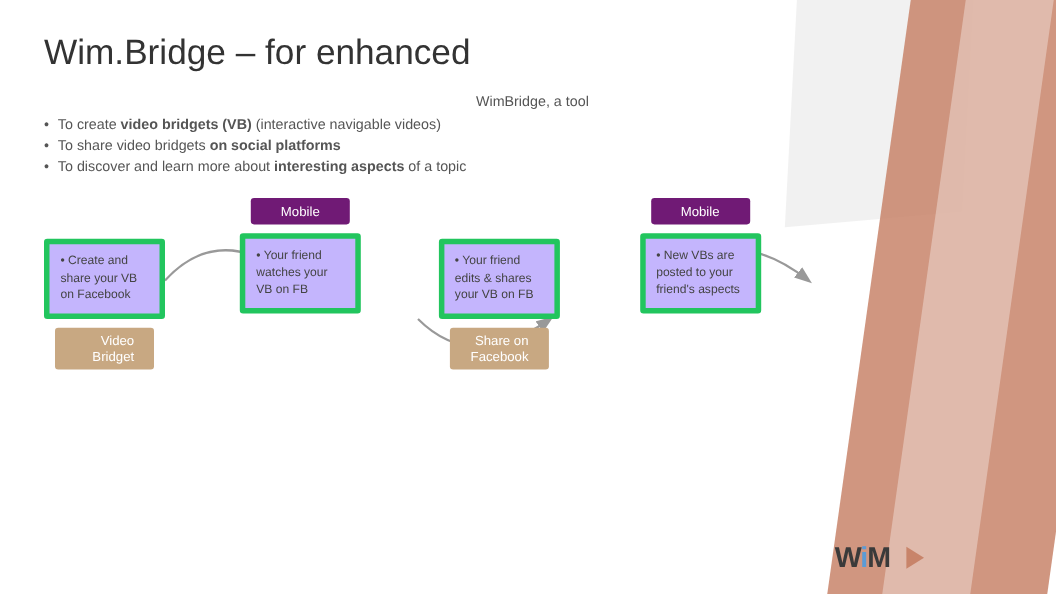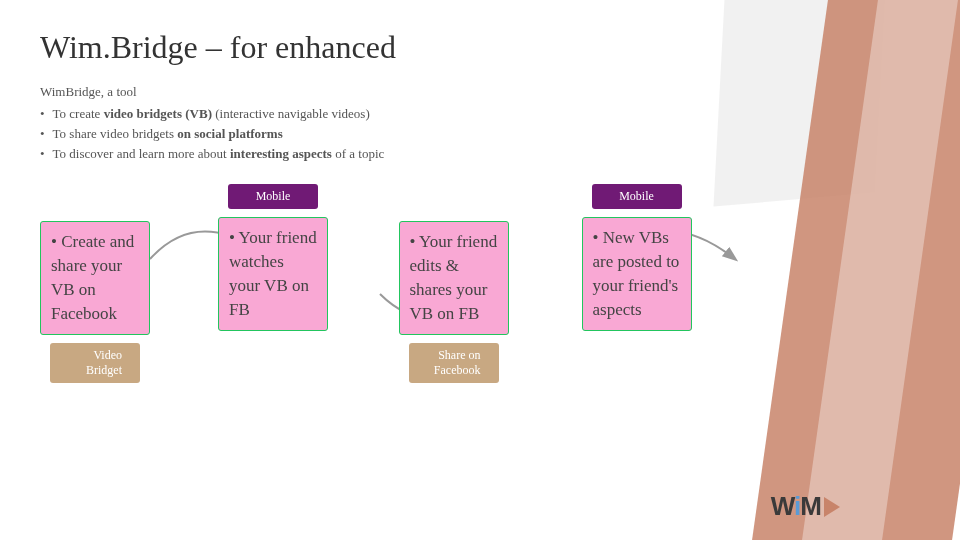--- a/index.html
+++ b/index.html
@@ -43,35 +43,35 @@
       height: 220px;
       background: rgba(200,200,200,0.25);
       transform: skewX(-8deg) rotate(-5deg);
       z-index: 0;
     }
 
     .main-content {
       position: relative;
       z-index: 2;
       padding: 28px 32px 20px 40px;
-      font-family: Liberation Serif, serif;
     }
 
     .title {
       font-size: 32px;
       font-weight: 300;
       color: #333;
       line-height: 1.2;
       margin-bottom: 18px;
     }
 
     .intro-text {
       font-size: 13px;
       color: #555;
       margin-bottom: 4px;
+      text-align: center;
     }
 
     .bullet-list {
       list-style: none;
       margin-bottom: 20px;
     }
     .bullet-list li {
       font-size: 13px;
       color: #555;
       padding: 2px 0;
@@ -128,23 +128,23 @@
       font-weight: 500;
       padding: 5px 18px;
       border-radius: 3px;
       text-align: right;
       min-width: 90px;
       margin-top: 8px;
     }
 
     
     .content-box {
-      background: #f9a8d4;
-      border: 1px solid #22c55e;
-      font-size: 17px;
+      background: #c4b5fd;
+      border: 5px solid #22c55e;
+      font-size: 11px;
       color: #444;
       padding: 8px 10px;
       border-radius: 3px;
       min-width: 95px;
       max-width: 110px;
       line-height: 1.4;
     }
 
     
     .top-spacer {
@@ -152,21 +152,21 @@
       margin-bottom: 8px;
     }
 
     .wim-logo {
       position: absolute;
       bottom: 18px;
       right: 120px;
       z-index: 3;
       display: flex;
       align-items: center;
-      gap: 0;
+      gap: 12px;
     }
 
     .wim-logo-text {
       font-size: 26px;
       font-weight: 700;
       color: #3a3a3a;
       letter-spacing: -1px;
     }
     .wim-logo-text .wim-i {
       color: #5b9bd5;

